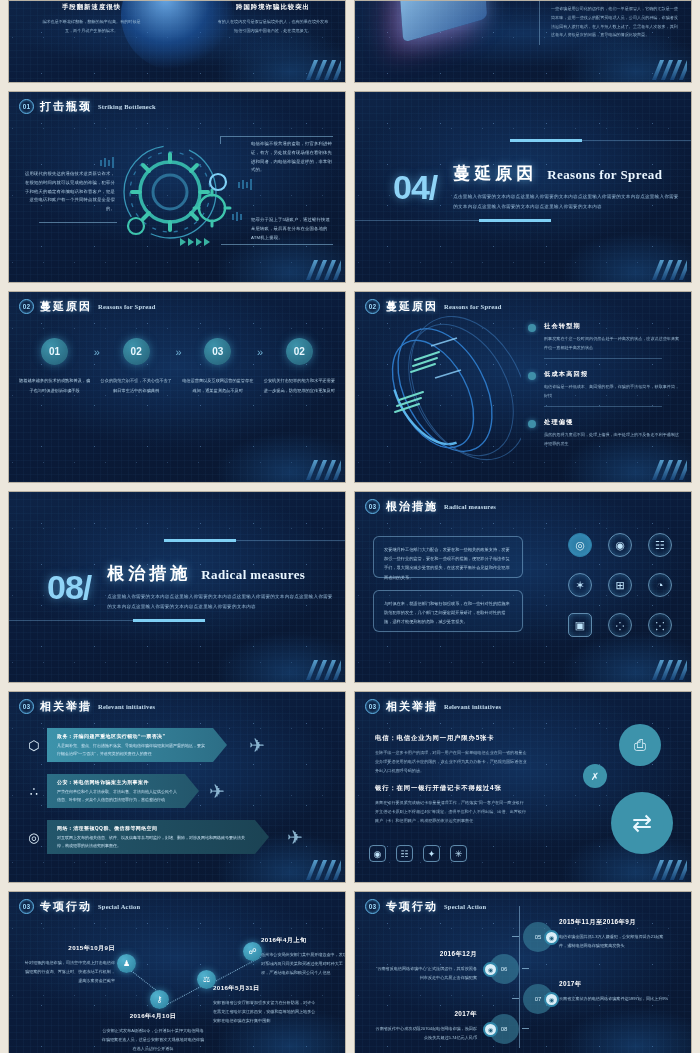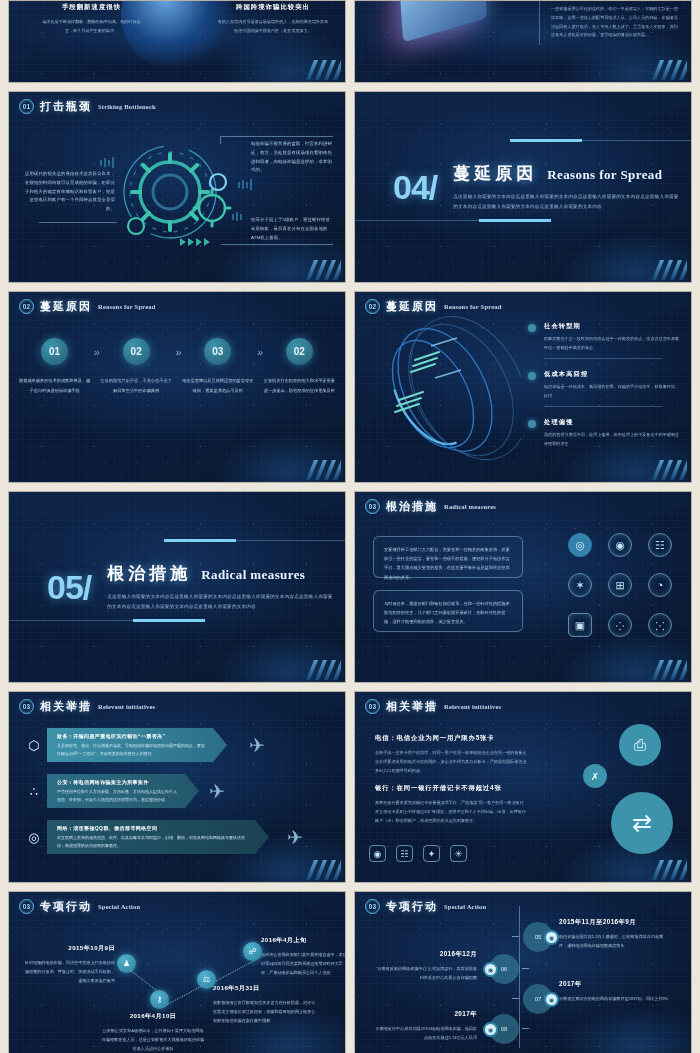--- a/index.html
+++ b/index.html
@@ -482,21 +482,21 @@
   <div class="slide">
     <div class="bg"></div>
     <div class="dots"></div>
     <div class="rule-top">
           <i></i>
         </div>
     <div class="rule-bot">
           <i></i>
         </div>
     <div class="div-wrap">
-      <div class="div-num">05/</div>
+      <div class="div-num">08/</div>
       <div class="div-body">
         <div class="div-heads">
           <span class="div-cn">根治措施</span>
           <span class="div-en">Radical measures</span>
         </div>
         <div class="div-desc">点这里输入你需要的文本内容点这里输入你需要的文本内容点这里输入你需要的文本内容点这里输入你需要的文本内容点这里输入你需要的文本内容点这里输入你需要的文本内容</div>
       </div>
     </div>
     <div class="glow-b"></div>
     <div class="corner-stripes">

